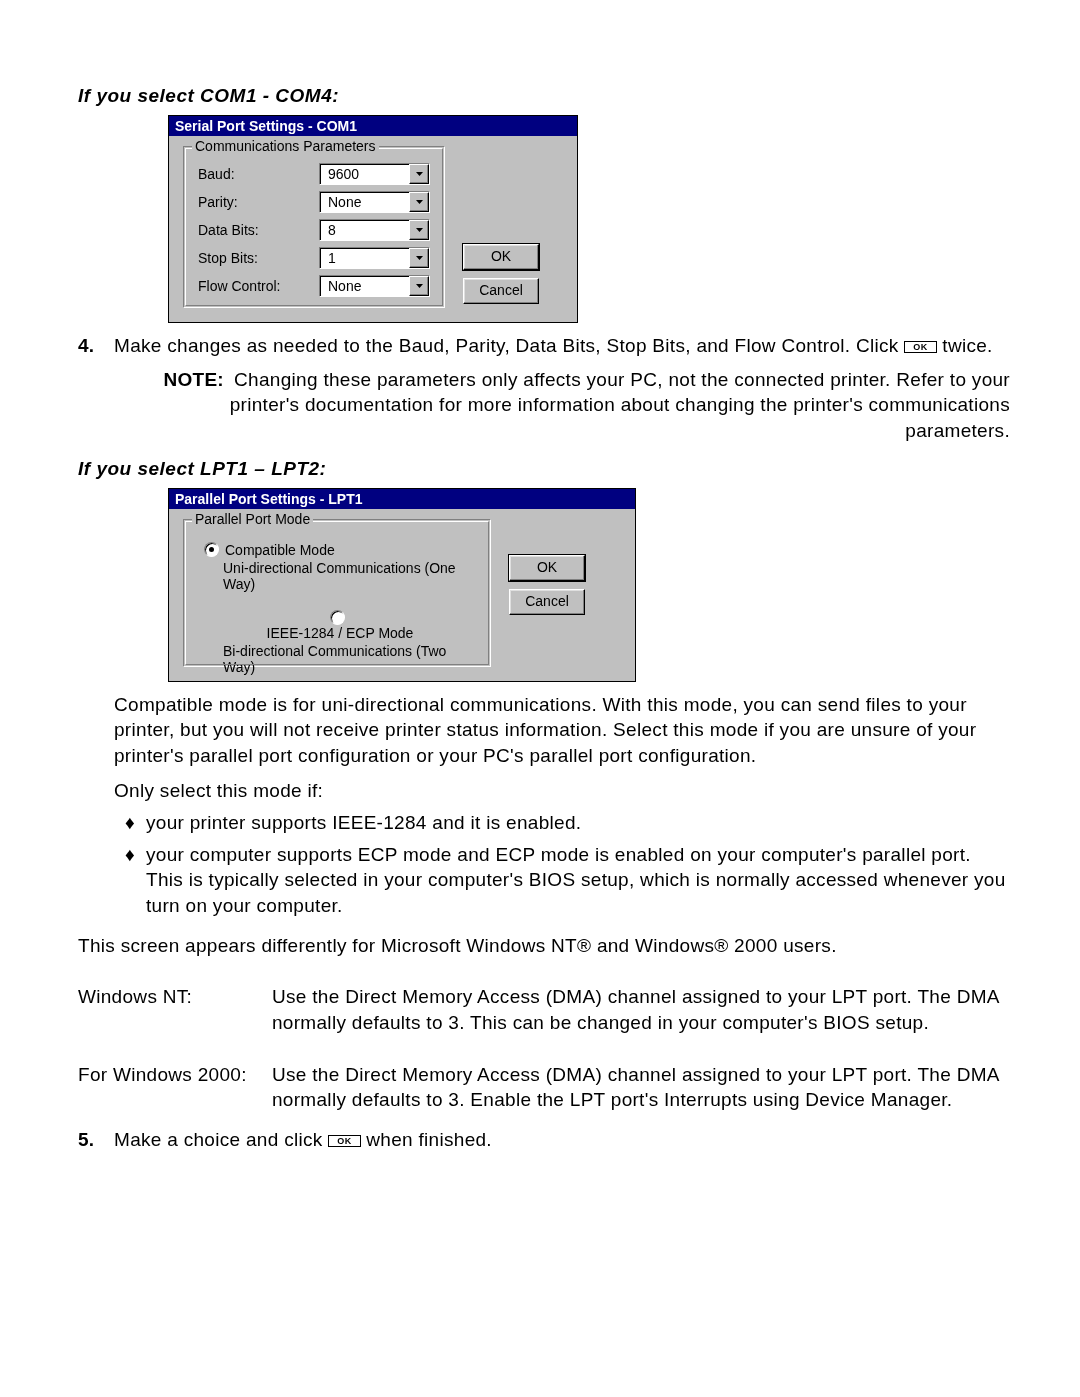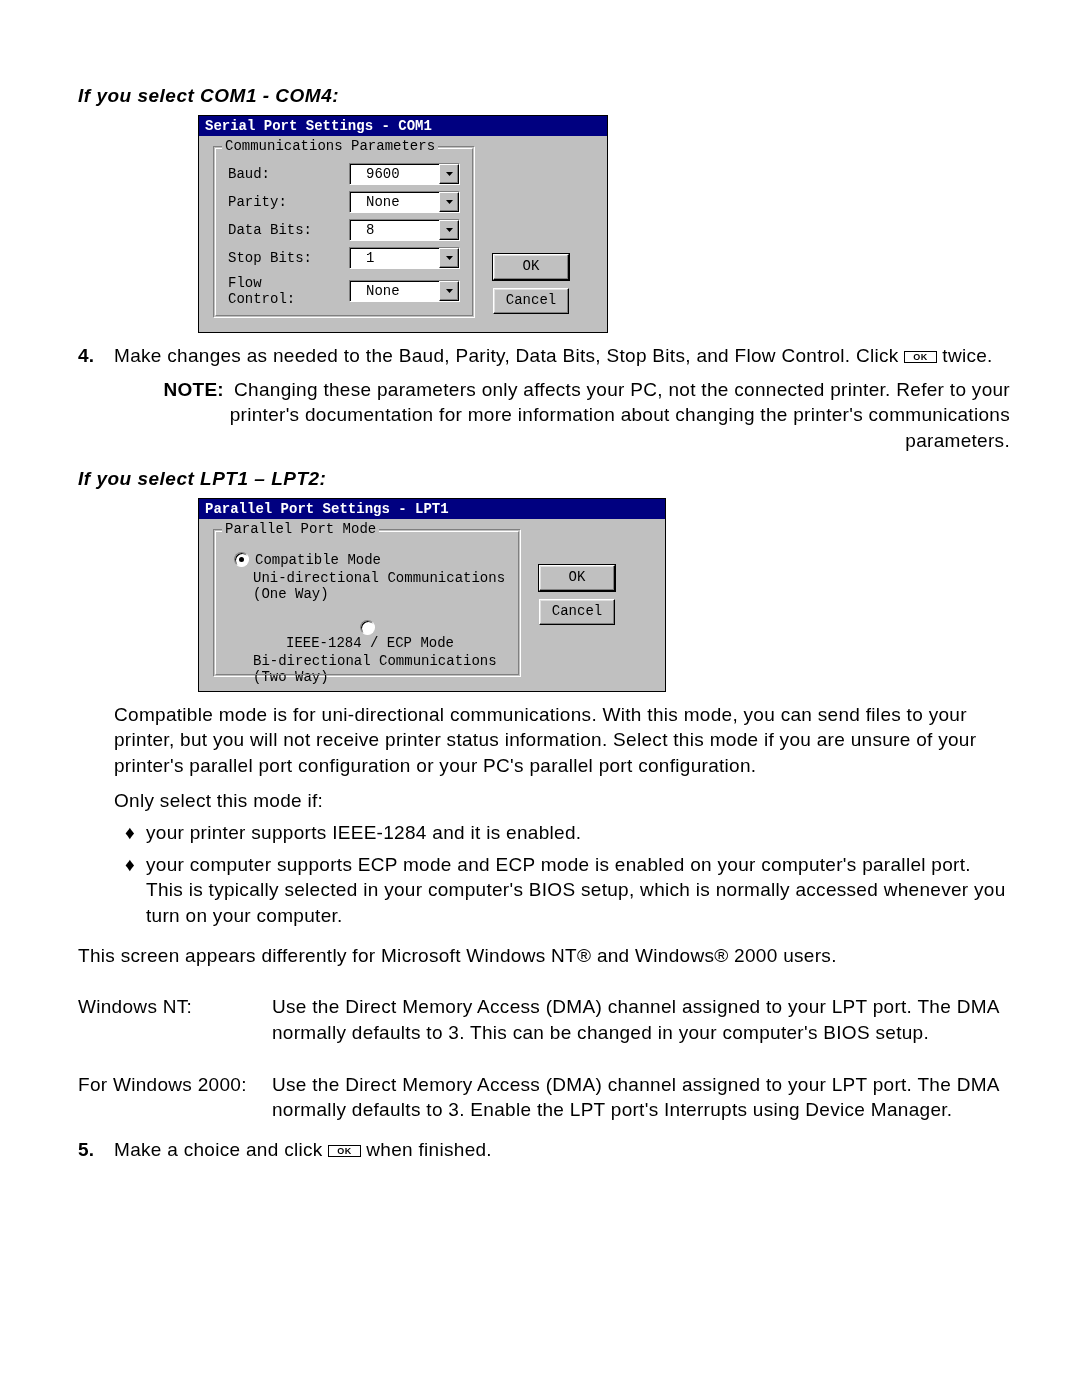--- a/index.html
+++ b/index.html
@@ -97,23 +97,23 @@
     font-weight: bold;
     letter-spacing: 0.5px;
     background: #fff;
   }
 
   
   .dialog {
     background: #c0c0c0;
     border: 1px solid #000;
     box-sizing: border-box;
-    font-family: Liberation Mono, monospace;
-    font-size: 14px;
-    margin-left: 120px;
+    font-family: Liberation Sans, sans-serif;
+    font-size: 14px;
+    margin-left: 90px;
     margin-top: 4px;
     margin-bottom: 10px;
   }
   .title-bar {
     background: #000080;
     color: #ffffff;
     font-weight: bold;
     padding: 2px 6px;
     font-size: 14px;
   }
@@ -194,21 +194,21 @@
     background: #ffffff;
     border-top: 1px solid #808080;
     border-left: 1px solid #808080;
     border-right: 1px solid #ffffff;
     border-bottom: 1px solid #ffffff;
     box-shadow: inset 1px 1px 0 #000000;
     box-sizing: border-box;
   }
   .combo .val {
     flex: 1;
-    padding: 2px 16px;
+    padding: 2px 8px;
     font-size: 14px;
     line-height: 16px;
   }
   .combo .arrow {
     width: 18px;
     background: #c0c0c0;
     border-top: 1px solid #ffffff;
     border-left: 1px solid #ffffff;
     border-right: 1px solid #000000;
     border-bottom: 1px solid #000000;

